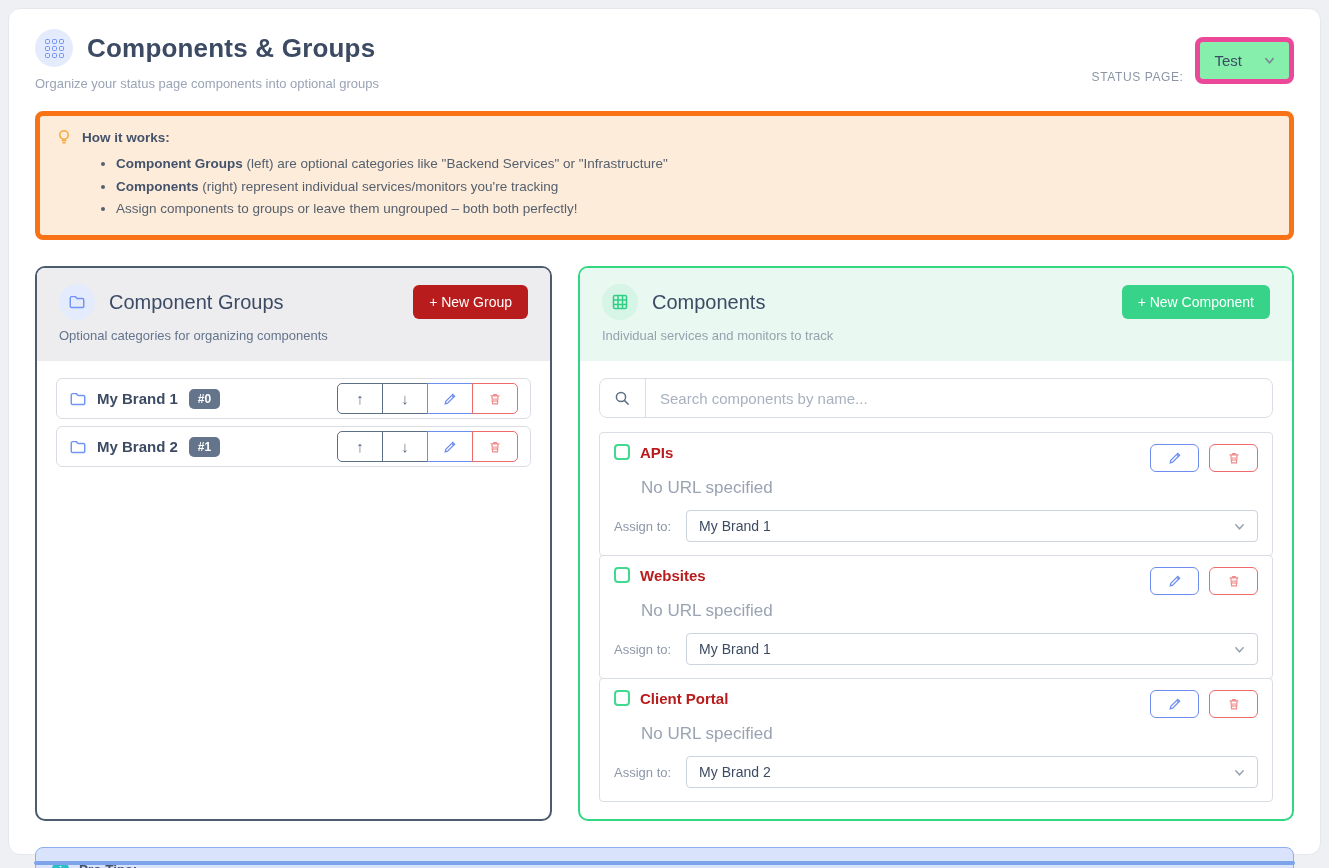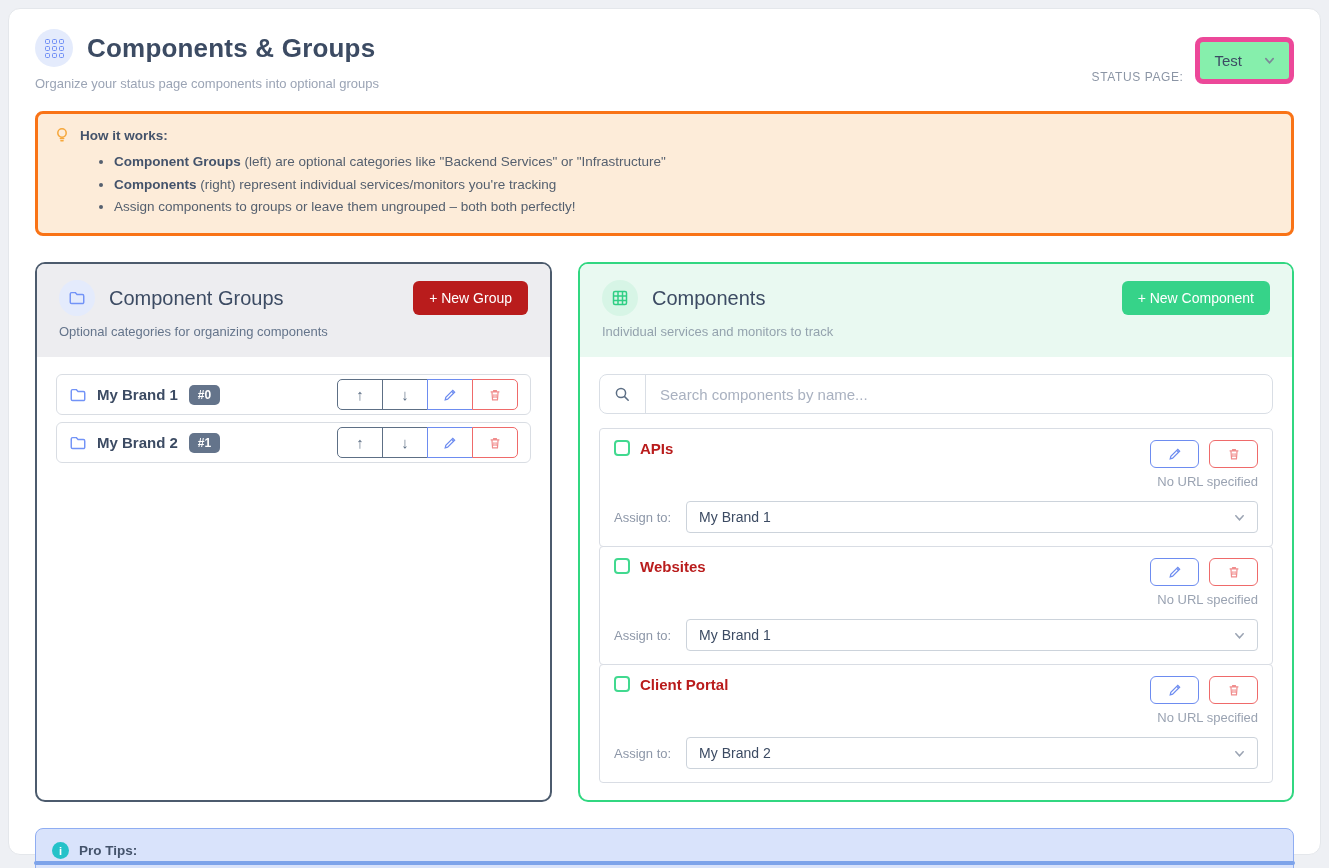--- a/index.html
+++ b/index.html
@@ -23,21 +23,21 @@
   .grid-glyph span { width:5px; height:5px; border:1.5px solid #6f8ef6; border-radius:1.5px; }
   .page-title { font-size:26px; font-weight:600; color:#3c4b63; letter-spacing:.2px; }
   .page-subtitle { margin-top:9px; font-size:13px; color:#9ba4b5; }
   .ph-right { display:flex; align-items:flex-end; gap:12px; margin-top:8px; }
   .status-label { font-size:12px; color:#8b95a5; letter-spacing:.6px; }
   .status-select { display:flex; align-items:center; gap:22px; background:#86efac;
     border:5px solid #ec4899; border-radius:8px; padding:10px 14px; font-size:15px; color:#3c4b63; cursor:pointer; }
   .chev { width:11px; height:11px; color:#7c8798; }
   
   .callout { border-radius:8px; padding:13px 16px 14px; margin-top:20px; }
-  .callout.orange { background:#fdecd9; border:3px solid #f97316; }
+  .callout.orange { background:#fdecd9; border:5px solid #f97316; }
   .callout.blue { background:#d9e3fb; border:1px solid #8fadf2; margin-top:26px; }
   .callout-title { display:flex; align-items:center; gap:10px; font-size:13.5px; font-weight:bold; color:#44536b; }
   .bulb { width:16px; height:16px; color:#f6a73b; }
   .info-dot { width:17px; height:17px; border-radius:50%; background:#25c2c9; color:#fff;
     font-size:11px; font-weight:bold; display:grid; place-items:center; font-style:normal; }
   .callout ul { margin:8px 0 0; padding-left:60px; font-size:13.5px; color:#55606f; line-height:1.68; }
   .callout li b { color:#44536b; }
   
   .panels { display:grid; grid-template-columns:517px 1fr; gap:26px; margin-top:26px; min-height:472px; }
   .panel { border-radius:10px; overflow:hidden; background:#fff; display:flex; flex-direction:column; }
@@ -81,21 +81,21 @@
   .search-addon svg { width:17px; height:17px; }
   .search-group input { border:none; outline:none; flex:1; padding:0 14px; font-size:15px; color:#3c4b63;
     font-family:inherit; background:transparent; }
   .search-group input::placeholder { color:#a9b1c0; }
   
   .comp-list { margin-top:15px; }
   .comp-card { border:1px solid #d9dde4; border-radius:4px; padding:11px 14px 13px; background:#fff; margin-top:-1px; }
   .comp-top { display:flex; align-items:flex-start; }
   .comp-check { width:16px; height:16px; border:2px solid #41d98f; border-radius:4px; flex:none; }
   .comp-name { font-size:15px; font-weight:bold; color:#b91c1c; margin-left:10px; }
-  .comp-url { margin:6px 0 0 27px; font-size:13px; color:#9aa3b2;text-align:right; }
+  .comp-url { margin:6px 0 0 27px; font-size:17px; color:#9aa3b2; }
   .mini-btns { margin-left:auto; display:flex; gap:10px; }
   .mini-btns button { width:49px; height:28px; border-radius:6px; background:#fff; display:grid;
     place-items:center; cursor:pointer; padding:0; }
   .mini-btns .edit { border:1px solid #6d8cf0; color:#6d8cf0; }
   .mini-btns .del { border:1px solid #ef6a6a; color:#f08c8c; }
   .comp-assign { display:flex; align-items:center; gap:15px; margin-top:12px; }
   .assign-label { font-size:13px; color:#8d97a8; flex:none; }
   .assign-select { flex:1; display:flex; justify-content:space-between; align-items:center;
     border:1px solid #ccd3db; border-radius:4px; padding:7px 12px; font-size:14px; color:#3c4b63;
     background:#fff; cursor:pointer; height:32px; }

